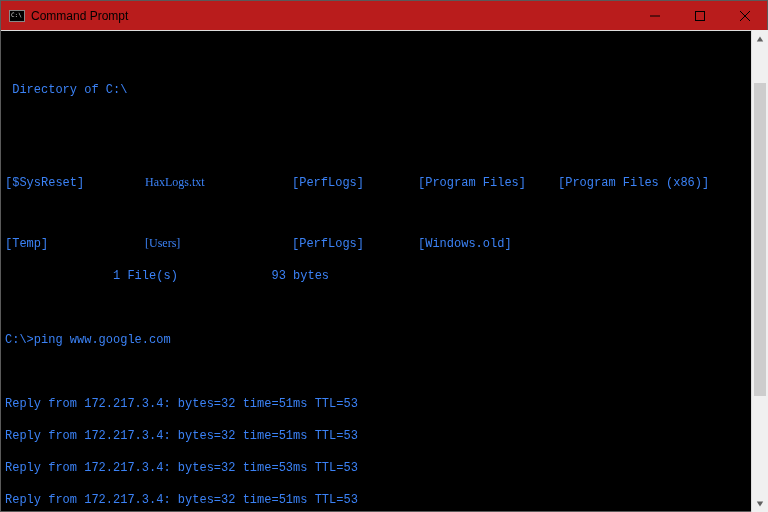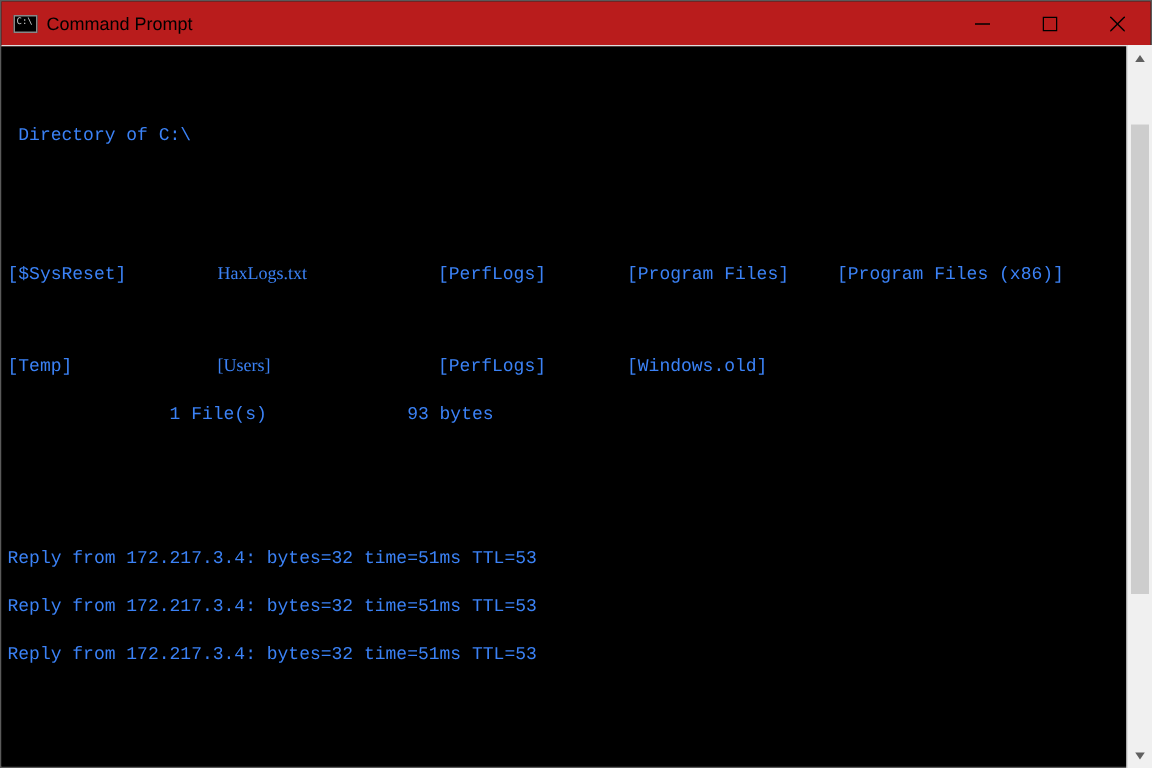--- a/index.html
+++ b/index.html
@@ -53,23 +53,25 @@
   </div>
 
   <div class="terminal">
 <div class="line"> </div>
 <div class="line"> Directory of C:\</div>
 <div class="line"> </div>
 <div class="line"><span class="col c1">[$SysReset]</span><span class="col c2">HaxLogs.txt</span><span class="col c3">[PerfLogs]</span><span class="col c4">[Program Files]</span><span class="col">[Program Files (x86)]</span></div>
 <div class="line"><span class="col c1">[Temp]</span><span class="col c2">[Users]</span><span class="col c3">[PerfLogs]</span><span class="col c4">[Windows.old]</span></div>
 <div class="line">               1 File(s)             93 bytes</div>
 <div class="line"> </div>
+<div class="line">C:\&gt;ping www.google.com</div>
 <div class="line"> </div>
 <div class="line">Reply from 172.217.3.4: bytes=32 time=51ms TTL=53</div>
 <div class="line">Reply from 172.217.3.4: bytes=32 time=51ms TTL=53</div>
+<div class="line">Reply from 172.217.3.4: bytes=32 time=53ms TTL=53</div>
 <div class="line">Reply from 172.217.3.4: bytes=32 time=51ms TTL=53</div>
 
 
 
 
 
 
 
 
 

